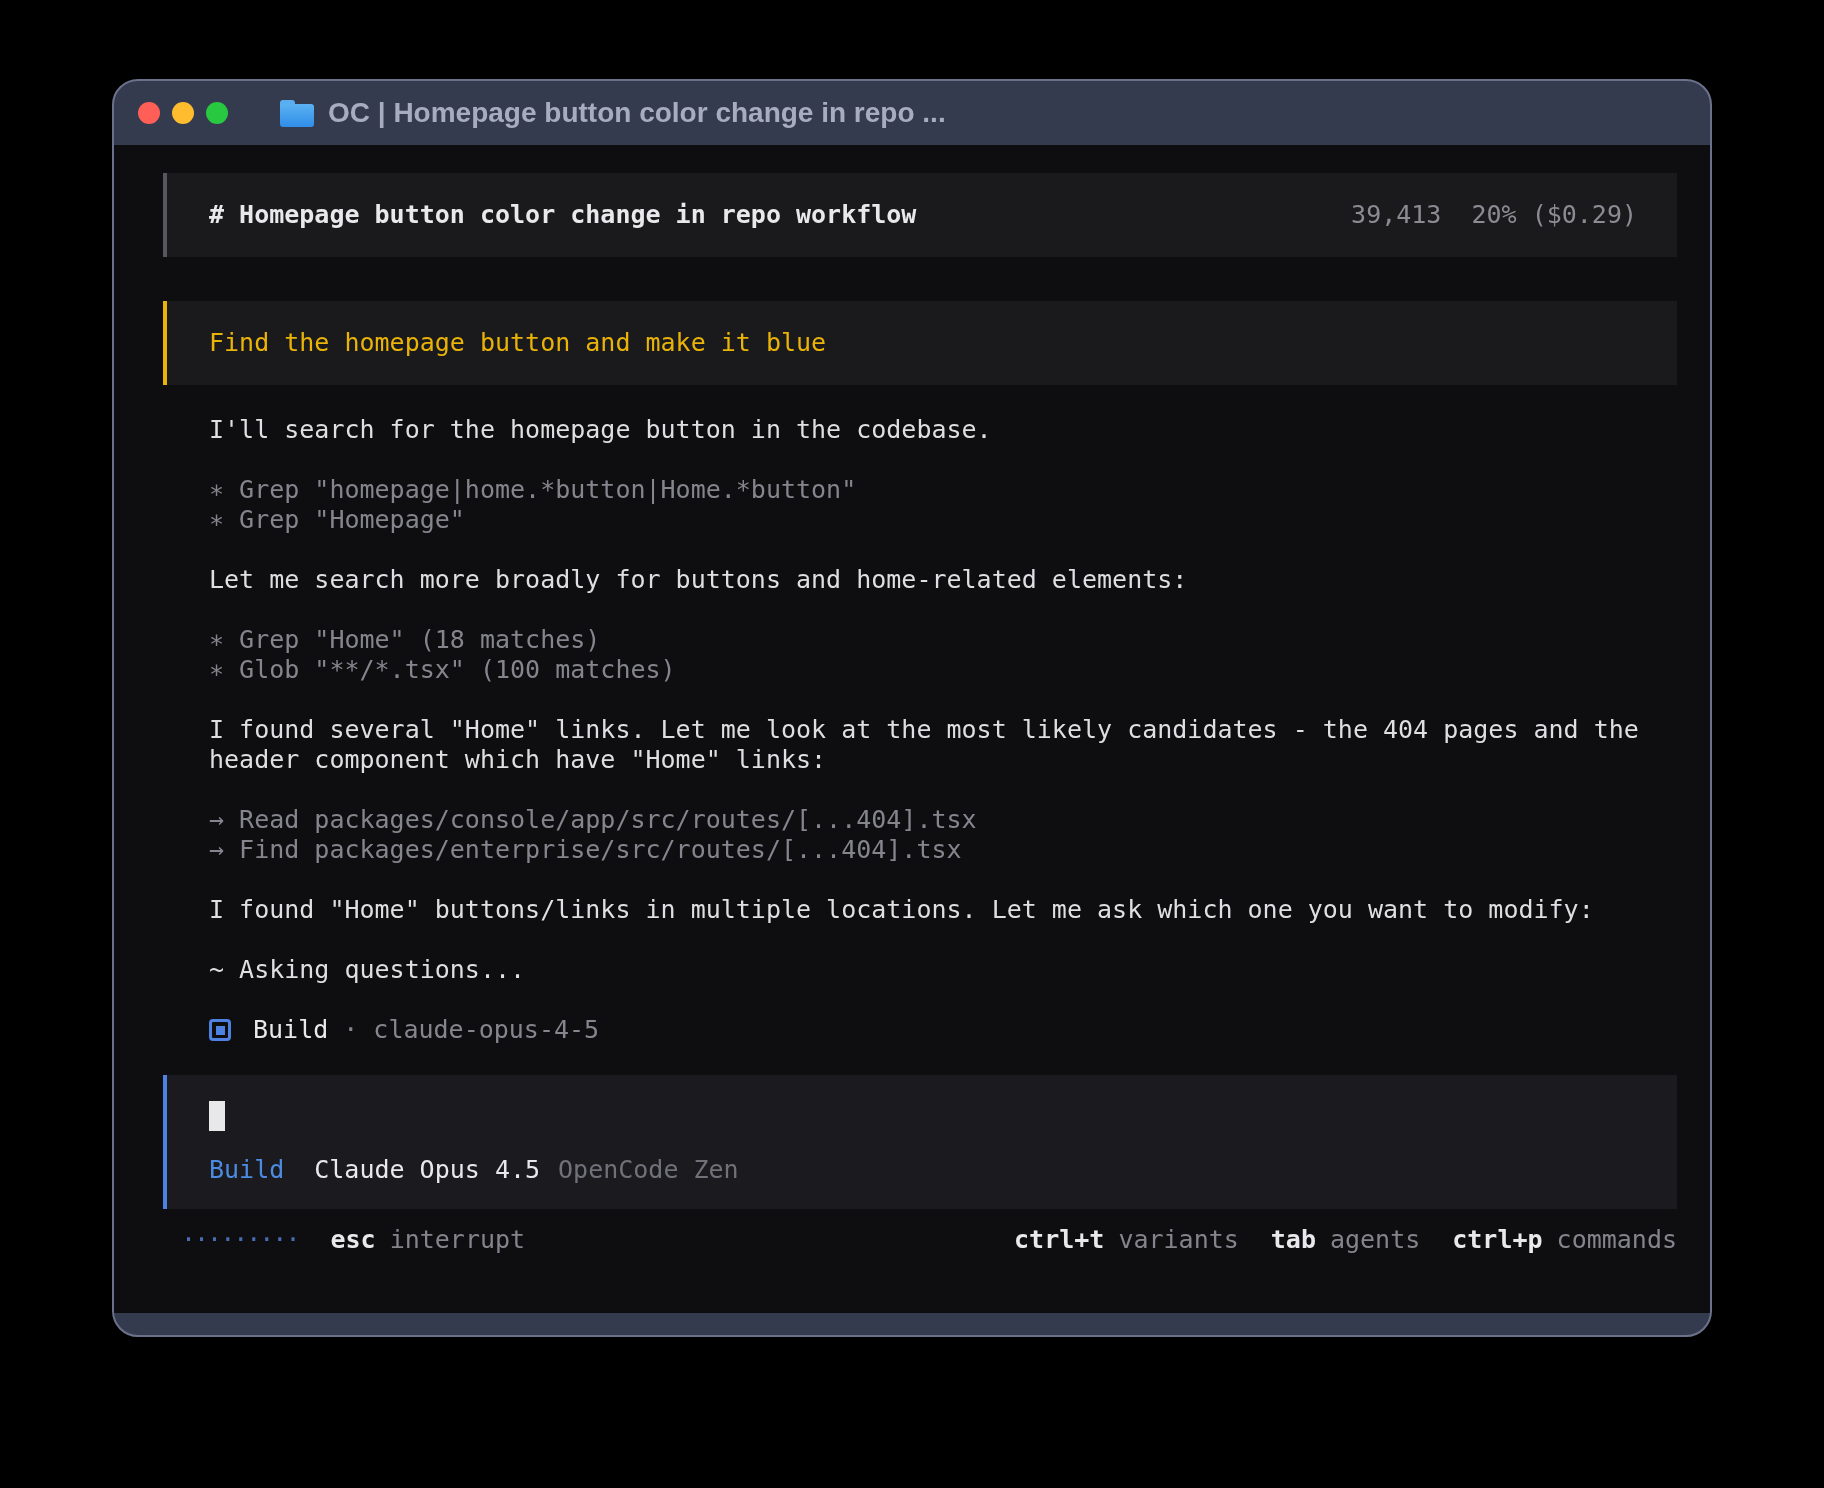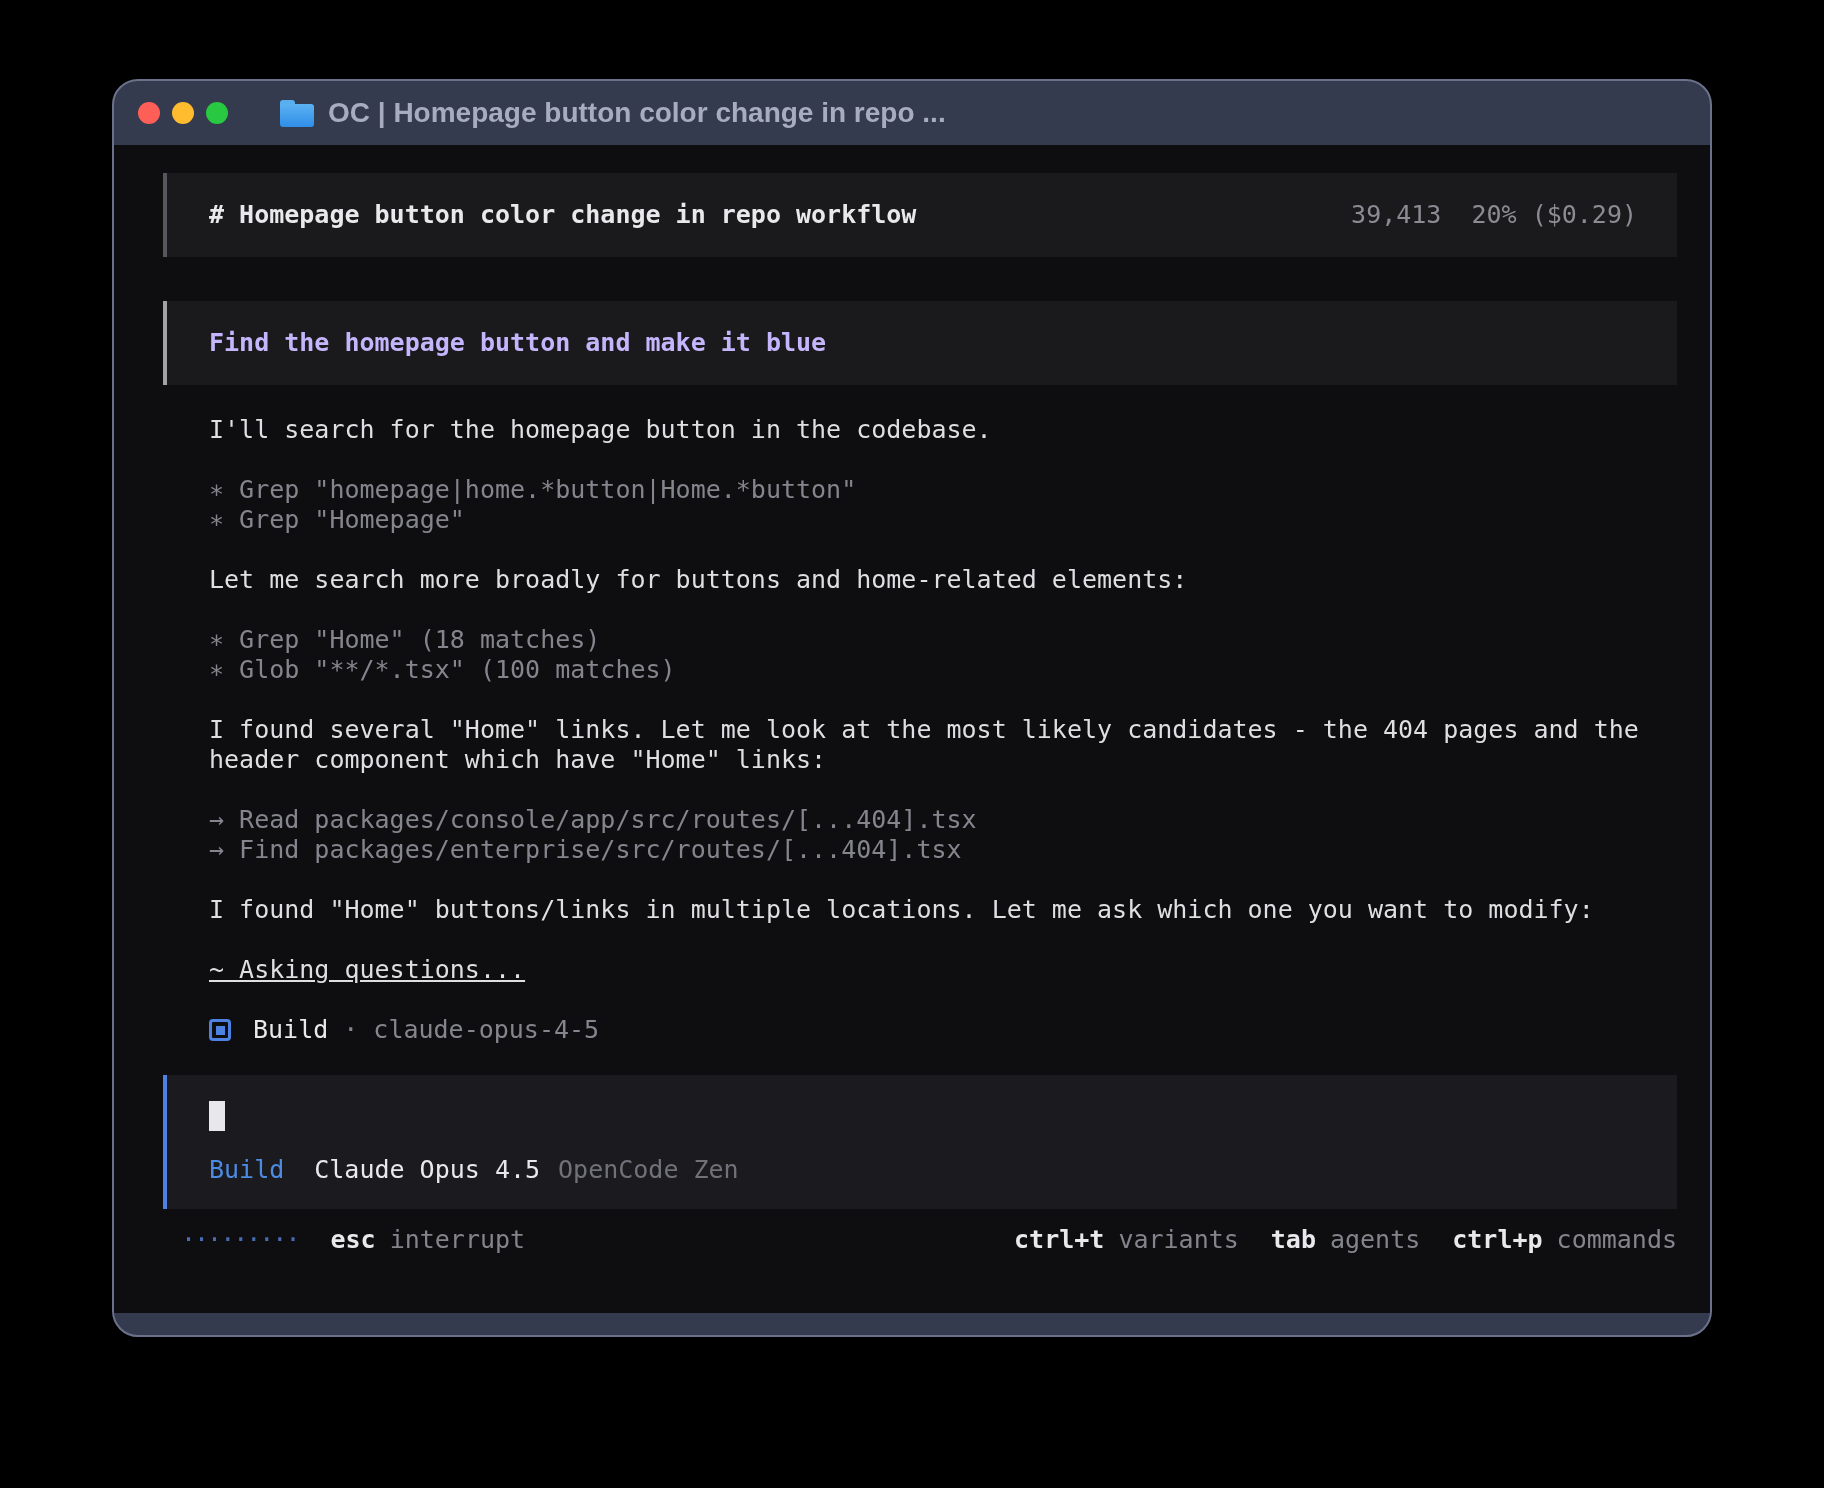--- a/index.html
+++ b/index.html
@@ -41,29 +41,29 @@
 
   .session-header {
     background:#1a1a1d; border-left:4px solid #55565e;
     padding:27px 40px 27px 42px;
     display:flex; justify-content:space-between; align-items:center;
   }
   .header-title { font-weight:bold; color:#e9e9ec; white-space:nowrap; }
   .header-stats { display:flex; gap:30px; color:#8b8b92; white-space:nowrap; }
 
   .user-msg {
-    margin-top:44px; background:#1a1a1d; border-left:4px solid #a3a3a3;
-    padding:27px 40px 27px 42px; color:#c4b5fd;font-weight:bold;
+    margin-top:44px; background:#1a1a1d; border-left:4px solid #eab308;
+    padding:27px 40px 27px 42px; color:#eab308;
   }
 
   .convo { padding-left:46px; }
   .group { margin-top:30px; }
   .para  { color:#dfdfe2; }
   .tool-line { color:#85858d; white-space:pre; }
-  .status-line { color:#dfdfe2;text-decoration:underline; }
+  .status-line { color:#dfdfe2; }
 
   .agent-line { display:flex; align-items:center; }
   .agent-icon {
     width:22px; height:22px; border:3px solid #4d82e2; border-radius:4px;
     display:flex; align-items:center; justify-content:center; flex:none;
   }
   .agent-icon .dot { width:9px; height:9px; background:#4d82e2; }
   .agent-name { margin-left:22px; color:#e9e9ec; }
   .agent-sep  { margin-left:15px; color:#85858d; }
   .agent-model{ margin-left:15px; color:#85858d; }

